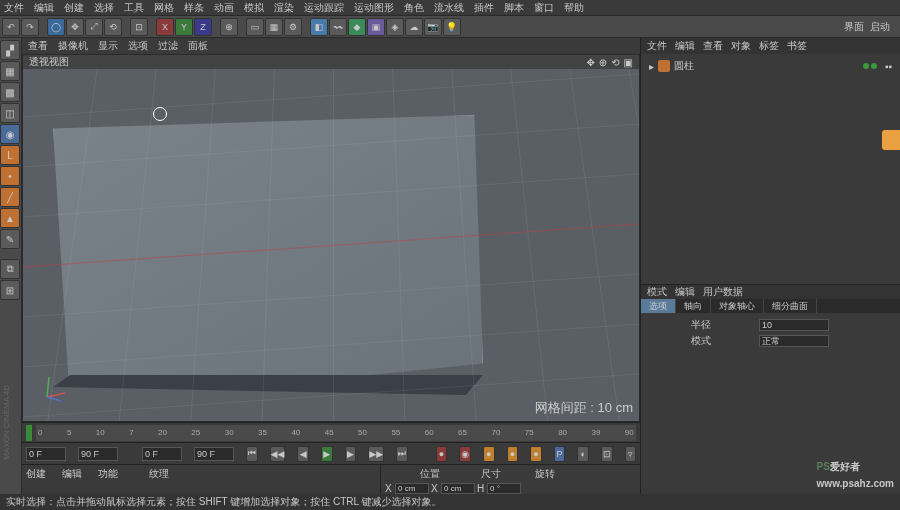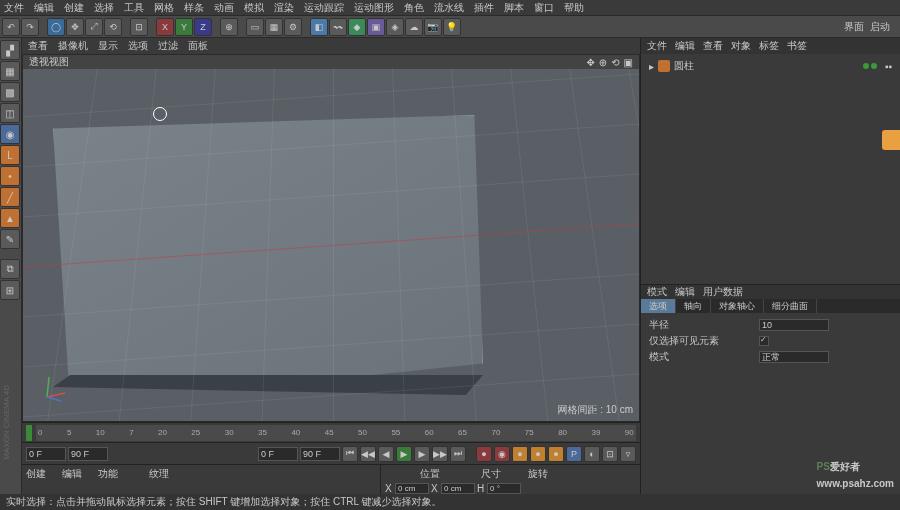--- a/index.html
+++ b/index.html
@@ -13,32 +13,32 @@
 .sep{width:6px}
 .main-area{display:flex;height:calc(100% - 54px)}
 .left-tools{width:22px;background:#4a4a4a;display:flex;flex-direction:column;gap:1px;padding-top:2px;border-right:1px solid #2a2a2a}
 .ltool{width:20px;height:20px;background:#5a5a5a;border:1px solid #333;border-radius:2px;display:flex;align-items:center;justify-content:center;font-size:10px}
 .ltool.orange{background:#c07030}
 .ltool.blue{background:#4a6a9a}
 .viewport-col{flex:1;display:flex;flex-direction:column;min-width:0}
 .vp-tabs{height:16px;background:#3a3a3a;display:flex;align-items:center;gap:10px;padding:0 6px}
 .viewport{flex:1;background:#5a5f65;position:relative;overflow:hidden;border:1px solid #2a2a2a}
 .vp-header{position:absolute;top:0;left:0;right:0;height:14px;background:#434343;display:flex;align-items:center;padding:0 6px;font-size:9px;justify-content:flex-end;gap:4px;z-index:5}
-.vp-corner{position:absolute;bottom:4px;right:6px;font-size:10px;color:#ccc;z-index:5}
+.vp-corner{position:absolute;bottom:4px;right:6px;font-size:13px;color:#ccc;z-index:5}
 .grid-line{position:absolute;background:rgba(255,255,255,0.08)}
 .grid-line.red{background:rgba(200,60,60,0.5)}
 .shape{position:absolute;left:30px;top:60px;width:430px;height:270px;background:linear-gradient(150deg,#7a828a 0%,#6a727a 100%);clip-path:polygon(0% 5%,98% 0%,100% 92%,4% 108%);border:1px solid #8a92a0}
 .shape-bottom{position:absolute;left:30px;top:320px;width:430px;height:20px;background:#3a4048;clip-path:polygon(4% 0%,100% 0%,96% 100%,0% 60%)}
 .cursor-ring{position:absolute;left:130px;top:52px;width:14px;height:14px;border:1px solid #fff;border-radius:50%}
 .axis-gizmo{position:absolute;left:18px;bottom:18px;width:30px;height:30px}
 .timeline{height:20px;background:#3a3a3a;display:flex;align-items:center;border-top:1px solid #222}
 .tl-marker{width:6px;height:16px;background:#3a8a3a;margin-left:4px}
 .tl-ruler{flex:1;height:16px;background:#4a4a4a;position:relative;margin:0 4px;display:flex;justify-content:space-between;align-items:center;padding:0 2px}
 .tl-ruler span{font-size:8px;color:#aaa}
-.transport{height:22px;background:#3a3a3a;display:flex;align-items:center;gap:2px;padding:0 4px;border-top:1px solid #222}
+.transport{height:22px;background:#3a3a3a;display:flex;align-items:center;gap:12px;padding:0 4px;border-top:1px solid #222}
 .tinput{width:40px;height:14px;background:#2a2a2a;border:1px solid #555;font-size:9px;padding:0 2px}
 .tbtn2{width:16px;height:16px;background:#5a5a5a;border:1px solid #333;border-radius:2px;display:flex;align-items:center;justify-content:center;font-size:9px}
 .tbtn2.play{background:#3a7a3a}
 .tbtn2.rec{background:#8a3a3a}
 .tbtn2.ko{background:#c08030}
 .bottom-panel{height:30px;background:#3a3a3a;border-top:1px solid #222;display:flex}
 .bp-left{flex:1;padding:2px 4px}
 .bp-tabs{display:flex;gap:8px;font-size:9px;height:12px}
 .bp-right{width:260px;padding:2px 4px;border-left:1px solid #222}
 .coord-row{display:flex;gap:2px;align-items:center;font-size:9px;margin-bottom:1px}
@@ -54,21 +54,21 @@
 .dot{width:6px;height:6px;border-radius:50%}
 .attr-panel{height:210px;border-top:1px solid #222}
 .attr-tabs{height:14px;display:flex;gap:8px;padding:0 6px;align-items:center;background:#333;font-size:9px}
 .attr-title{padding:3px 8px;font-size:9px;display:flex;align-items:center;gap:4px}
 .attr-title .dot2{width:8px;height:8px;background:#c06030;border-radius:50%}
 .attr-subtabs{height:14px;display:flex;background:#2a2a2a}
 .attr-subtabs span{padding:1px 8px;font-size:9px;border-right:1px solid #444}
 .attr-subtabs span.active{background:#5a7a9a}
 .attr-body{padding:4px 8px}
 .attr-row{display:flex;align-items:center;font-size:9px;padding:1px 0}
-.attr-row .albl{width:110px;text-align:left;padding-right:6px}
+.attr-row .albl{width:110px;text-align:center;padding-right:6px}
 .attr-row input[type=text]{width:70px;height:12px;background:#2a2a2a;border:1px solid #555;font-size:9px;padding:0 2px;color:#ccc}
 .attr-row .chk{width:10px;height:10px;background:#2a2a2a;border:1px solid #555}
 .attr-row .chk.on::after{content:"✓";font-size:8px;color:#ccc;display:block;margin-top:-2px}
 .statusbar{position:absolute;bottom:0;left:0;right:0;height:16px;background:#333;display:flex;align-items:center;padding:0 6px;font-size:9px;color:#aaa}
 .watermark{position:absolute;right:6px;bottom:20px;font-size:14px;color:rgba(255,255,255,0.25);font-weight:bold;z-index:99}
 .watermark .ps{color:rgba(120,200,120,0.5)}
 .orange-tab{position:absolute;right:0;top:130px;width:18px;height:20px;background:#e8a040;border-radius:3px 0 0 3px;z-index:99}
 .maxon{position:absolute;left:2px;bottom:50px;writing-mode:vertical-lr;font-size:8px;color:#666;transform:rotate(180deg)}
 </style>
 </head>
@@ -251,21 +251,21 @@
             <span style="margin-right: 8px;">编辑</span>
             <span style="margin-right: 23px;">功能</span>
             <span style="margin-right: 8px;">纹理</span>
           </div>
       </div>
       <div class="bp-right">
         <div class="coord-row" style="gap:20px;margin-bottom:2px">
           <span style="width:8px"></span>
           <span style="width:34px;text-align:center">位置</span>
           <span style="width:34px;text-align:right">尺寸</span>
-          <span style="width:34px;text-align:center">旋转</span>
+          <span style="width:34px;text-align:right">旋转</span>
         </div>
         <div class="coord-row">
             <span class="lbl">X</span>
             <input value="0 cm" style="">
             <span class="lbl">X</span>
             <input value="0 cm" style="">
             <span class="lbl">H</span>
             <input value="0 °" style="">
           </div>
         <div class="coord-row">
@@ -316,24 +316,20 @@
           <span>轴向</span>
           <span>对象轴心</span>
           <span>细分曲面</span>
         </div>
       <div class="attr-body">
         <div class="attr-row">
             <span class="albl">半径</span>
             <input type="text" value="10" style="">
           </div>
         <div class="attr-row">
-            <span class="albl">仅选择可见元素</span>
-            <div class="chk on"></div>
-          </div>
-        <div class="attr-row">
             <span class="albl">模式</span>
             <input type="text" value="正常" style="">
           </div>
       </div>
     </div>
   </div>
 </div>
 
 <div class="statusbar">
   <span>实时选择：点击并拖动鼠标选择元素；按住 SHIFT 键增加选择对象；按住 CTRL 键减少选择对象。</span>

